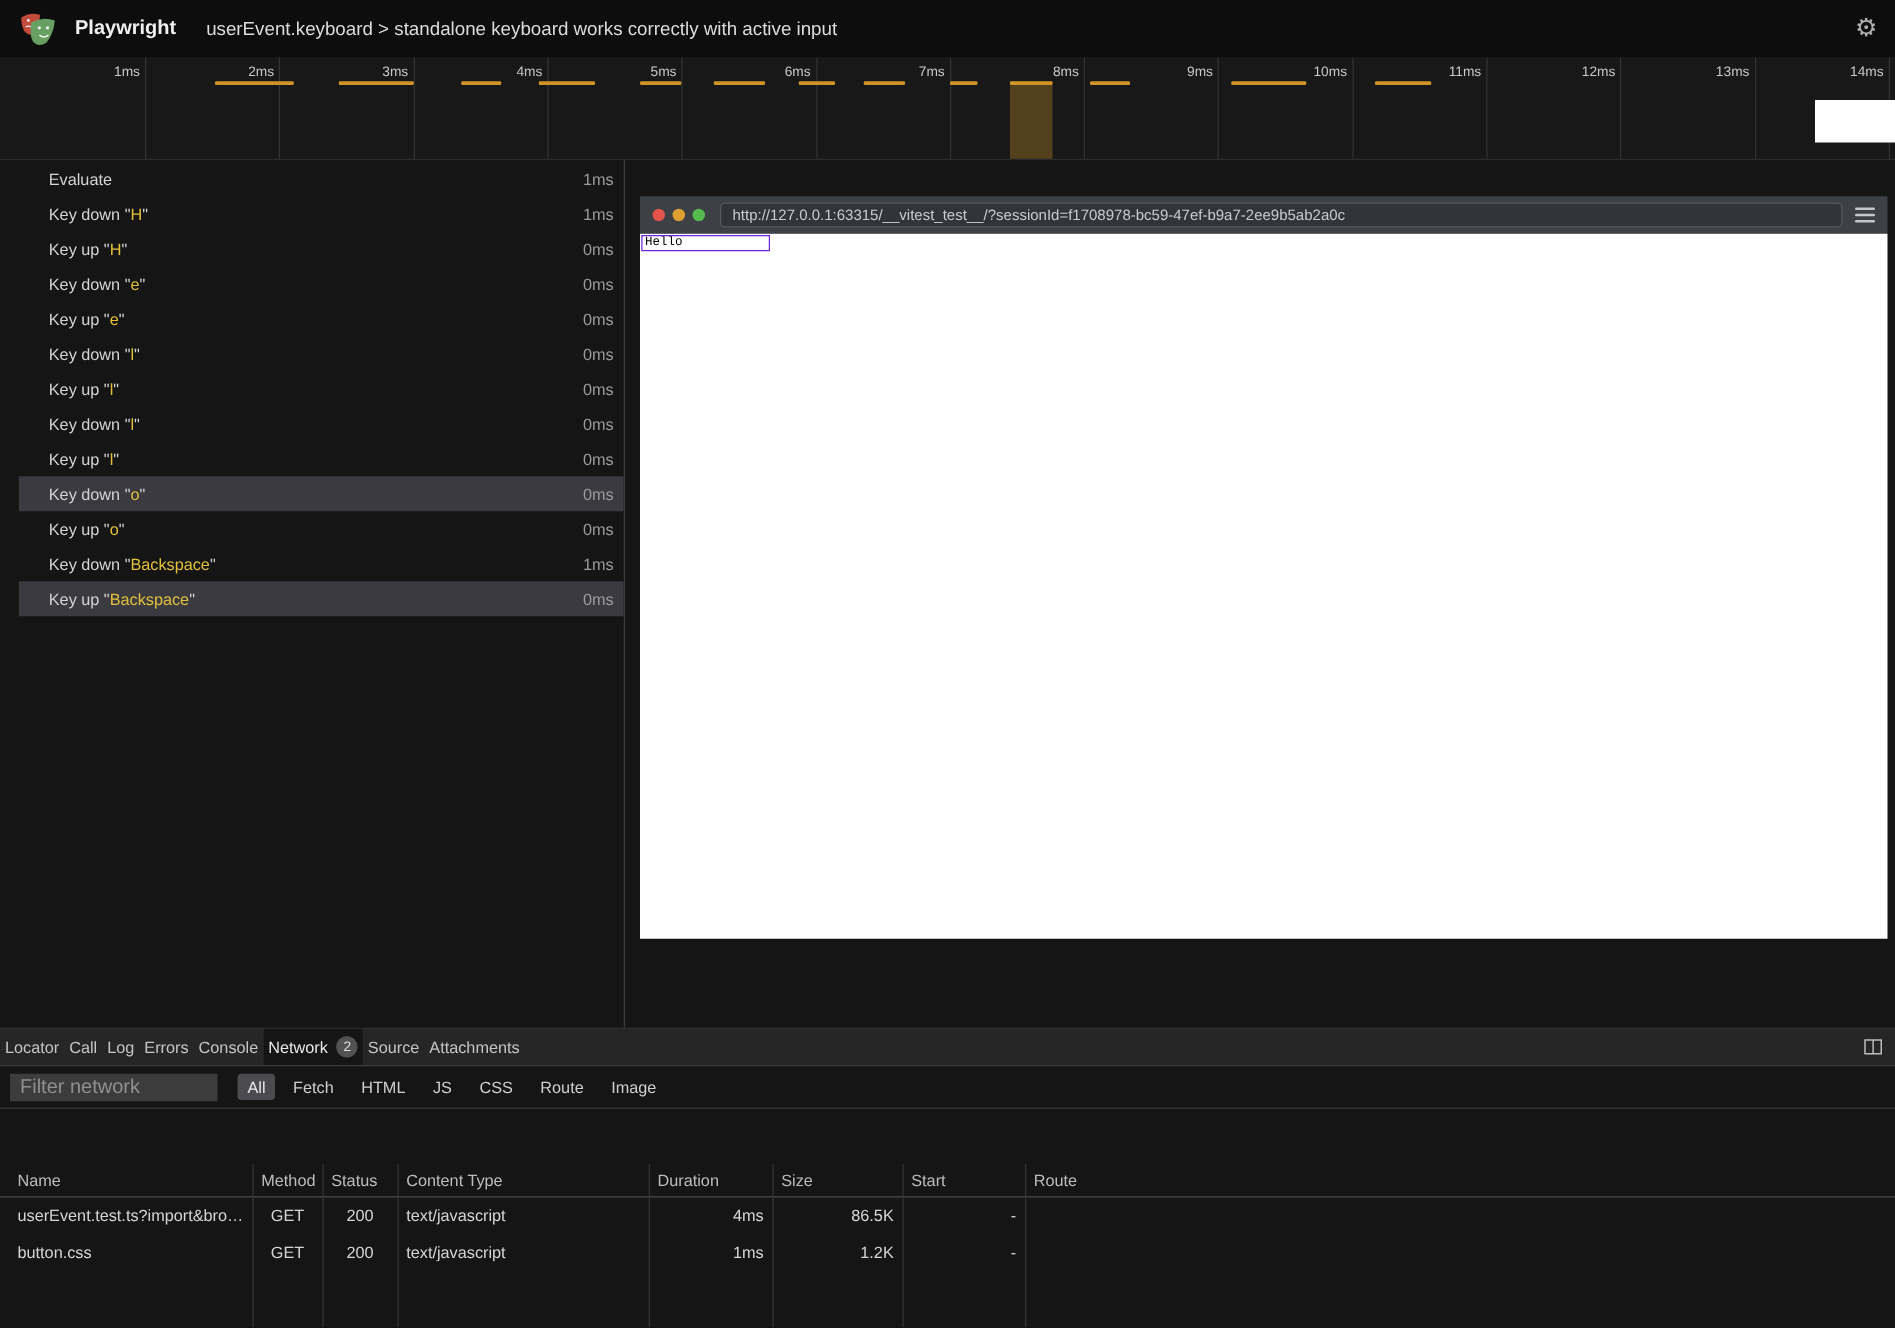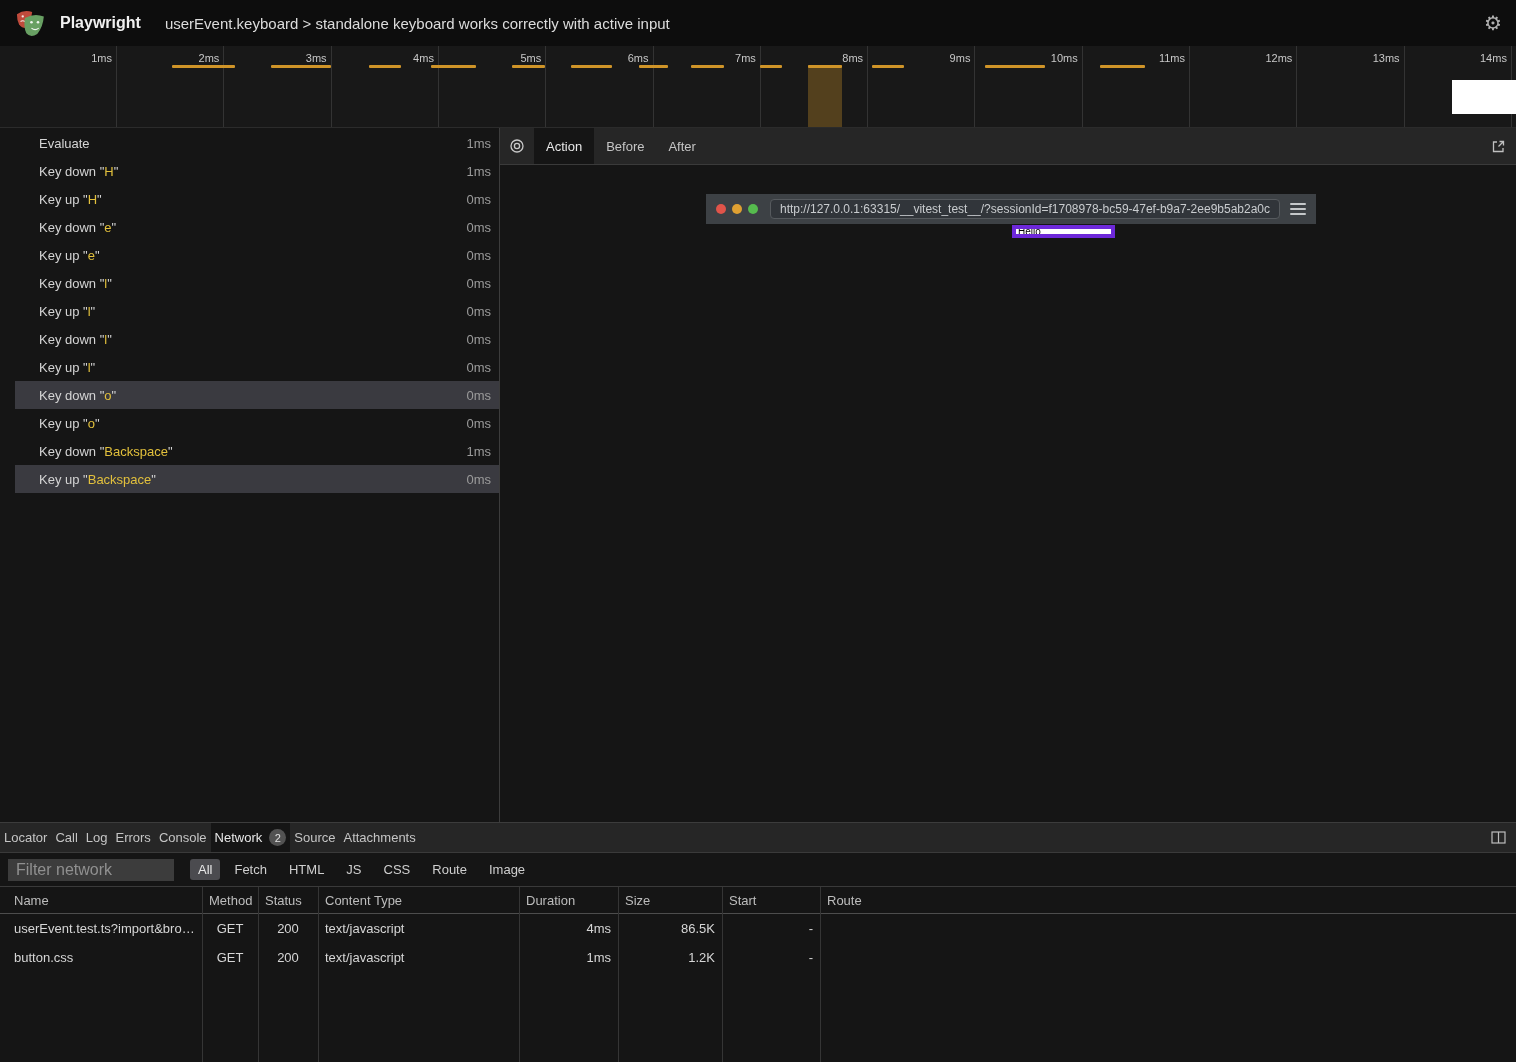--- a/index.html
+++ b/index.html
@@ -37,50 +37,50 @@
   
   .action-list { flex:1; overflow:hidden; padding-top:1px; }
   .action-row { height:28px; display:flex; align-items:center; padding:0 8px 0 24px; font-size:13px; cursor:pointer;margin-left:15px; }
   .action-row.highlight { background:var(--row_highlight); }
   .action-key { color:var(--key_yellow); }
   .action-dur { margin-left:auto; color:#9b9b9b; }
 
   
   .snap-content { position:relative; flex:1; }
   .browser { position:absolute; left:12px; top:29px; width:998px; height:594px;
-             display:flex; flex-direction:column;align-items:center; }
+             display:flex; flex-direction:column; }
   .chrome { height:30px; background:#3d4145; display:flex; align-items:center; padding:0 10px; flex:0 0 auto; }
   .dot { width:10px; height:10px; border-radius:50%; margin-right:6px; flex:0 0 auto; }
   .urlbar { flex:1; height:20px; background:#31353a; border:1px solid #565a5e; border-radius:4px;
             display:flex; align-items:center; padding:0 9px; margin:0 10px 0 6px;
             font-size:12px; color:#c9cccf; white-space:nowrap; overflow:hidden; }
   .hamburger { width:16px; display:flex; flex-direction:column; gap:3px; }
   .hamburger span { display:block; height:2px; background:#c5c8ca; border-radius:1px; }
   .page { flex:1; background:#ffffff; position:relative; }
-  .page-input { position:absolute; left:1px; top:1px; width:103px; height:13px; border:4px solid #6d28d9;
+  .page-input { position:absolute; left:1px; top:1px; width:103px; height:13px; border:1px solid #6d28d9;
                 background:#fff; font-size:10px; color:#000; padding:0 2px;
-                font-family:Liberation Sans, sans-serif; }
+                font-family:Liberation Mono, monospace; }
 
   
   .bottom { height:240px; border-top:1px solid #3c3c3c; display:flex; flex-direction:column; background:#151515; }
   .bottom-tabbar { height:30px; background:#262626; display:flex; align-items:stretch; font-size:13px;
                    color:#c5c5c5; border-bottom:1px solid #3a3a3a; flex:0 0 auto; }
   .bottom-tabbar .tab { padding:0 4px; }
   .badge { width:17px; height:17px; border-radius:50%; background:#525252; color:#e0e0e0; font-size:11px;
            display:inline-flex; align-items:center; justify-content:center; margin-left:7px; }
   .net-toolbar { height:34px; display:flex; align-items:center; padding-left:8px;
                  border-bottom:1px solid #3a3a3a; flex:0 0 auto; }
   .filter-input { width:166px; height:22px; background:#3c3c3c; border:none; outline:none; color:#cccccc;
                   font-size:16px; padding:0 8px; font-family:"Liberation Sans", sans-serif; }
   .filter-input::placeholder { color:#909090; }
   .chips { display:flex; align-items:center; margin-left:16px; gap:6px; font-size:13px; color:#cfcfcf; }
   .chip { padding:3px 8px; border-radius:3px; cursor:pointer; }
   .chip.selected { background:#4b4b4f; color:#e8e8e8; }
 
-  .net-table { flex:1; position:relative; font-size:13px; overflow:hidden; }
+  .net-table { flex:1; position:relative; font-size:13px; overflow:hidden;margin-top:44px; }
   .vline { position:absolute; top:0; bottom:0; width:1px; background:#353535; }
   .net-grid { display:grid; grid-template-columns:202px 56px 60px 201px 99px 104px 98px 1fr; align-items:center; }
   .net-header { height:27px; color:#bdbdbd; border-bottom:1px solid #4d4d4d; }
   .net-row { height:29px; color:#d6d6d6; cursor:pointer; }
   .cell { padding:0 7px; white-space:nowrap; overflow:hidden; }
   .cell.first { padding-left:14px; }
   .cell.center { text-align:center; }
   .cell.right { text-align:right; }
 
   svg.icon { display:block; }
@@ -238,46 +238,20 @@
           <span>Key up</span>
           <span>&nbsp;"</span>
           <span class="action-key">Backspace</span>
           <span>"</span>
           <span class="action-dur">0ms</span>
         </div>
       </div>
   </div>
 
   <div class="right-panel">
-    <div class="tabbar">
-      <div class="tab-icon-box">
-        <svg class="icon" width="16" height="16" viewBox="0 0 16 16">
-          <circle cx="8" cy="8" r="6" fill="none" stroke="#c8c8c8" stroke-width="1.3"></circle>
-          <circle cx="8" cy="8" r="2.6" fill="none" stroke="#c8c8c8" stroke-width="1.3"></circle>
-        </svg>
-      </div>
-      <div id="snapshot-tabs" style="display:flex">
-          <div class="tab selected">
-            <span>Action</span>
-          </div>
-          <div class="tab">
-            <span>Before</span>
-          </div>
-          <div class="tab">
-            <span>After</span>
-          </div>
-        </div>
-      <div class="tabbar-spacer"></div>
-      <div class="popout-box">
-        <svg class="icon" width="15" height="15" viewBox="0 0 15 15">
-          <path d="M6 3 H2.5 V12.5 H12 V9" fill="none" stroke="#c0c0c0" stroke-width="1.3"></path>
-          <path d="M8.5 2.5 H12.5 V6.5 M12.5 2.5 L7.5 7.5" fill="none" stroke="#c0c0c0" stroke-width="1.3"></path>
-        </svg>
-      </div>
-    </div>
 
     <div class="snap-content">
       <div class="browser">
         <div class="chrome">
           <span class="dot" id="dot-red" style="background: rgb(224, 84, 74);"></span>
           <span class="dot" id="dot-yellow" style="background: rgb(223, 160, 50);"></span>
           <span class="dot" id="dot-green" style="background: rgb(86, 187, 78);"></span>
           <div class="urlbar">
             <span>http://127.0.0.1:63315/__vitest_test__/?sessionId=f1708978-bc59-47ef-b9a7-2ee9b5ab2a0c</span>
           </div>

